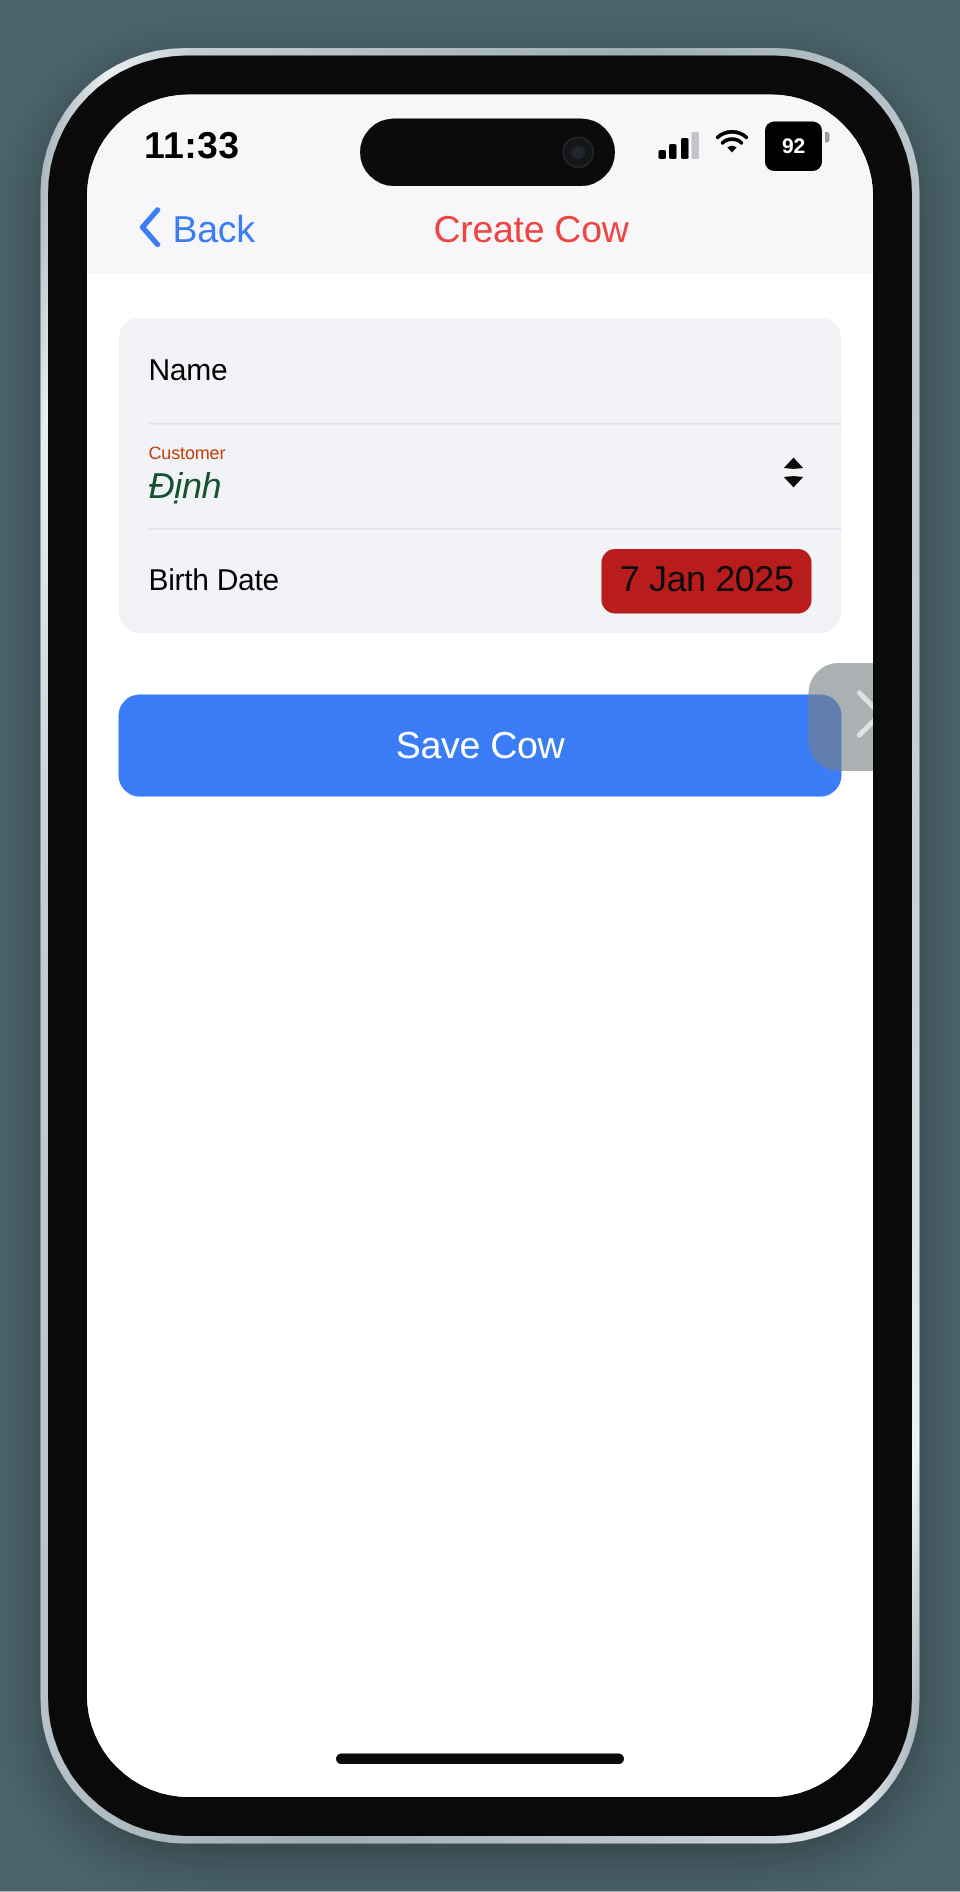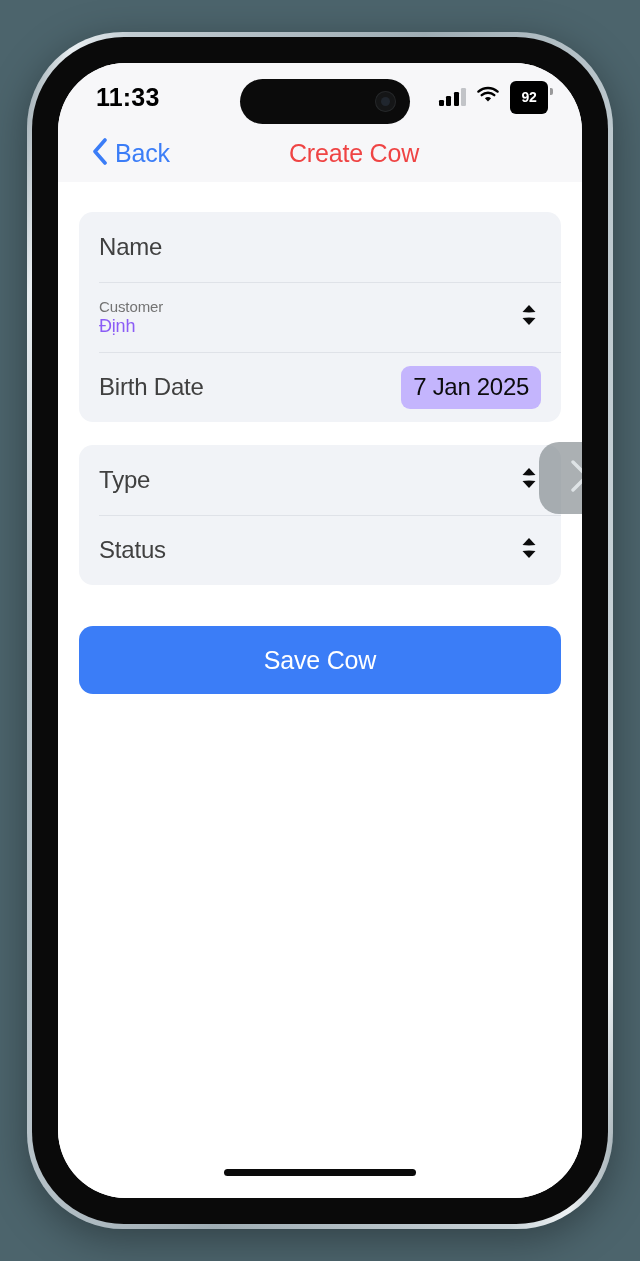--- a/index.html
+++ b/index.html
@@ -154,34 +154,34 @@
     display: flex; align-items: center;
     padding: 0 20px;
     cursor: pointer;
   }
   .form-row + .form-row::before {
     content: "";
     position: absolute; left: 20px; right: 0; top: 0;
     height: 1px; background: #dfe2e8;
   }
   .row-label {
-    font-size: 24px; color: #404040; letter-spacing: -.2px;
+    font-size: 20px; color: #000000; letter-spacing: -.2px;
   }
   .row-stack { display: flex; flex-direction: column; justify-content: center; gap: 1px; }
   .row-caption {
-    font-size: 15px; color: #737373; letter-spacing: -.1px; line-height: 1.15;
+    font-size: 12px; color: #c2410c; letter-spacing: -.1px; line-height: 1.15;
   }
   .row-value {
-    font-size: 18px; color: #8b5cf6; letter-spacing: -.2px; line-height: 1.15;
+    font-size: 24px; color: #14532d; letter-spacing: -.2px; line-height: 1.15; font-style: italic;
   }
   .row-spacer { flex: 1; }
   .picker-chevron { display: block; margin-right: 2px; }
 
   .date-pill {
-    background: #c4b5fd;
+    background: #b91c1c;
     border-radius: 9px;
     padding: 7px 12px 8px 12px;
     font-size: 24px; color: #0b0b0c;
     letter-spacing: -.3px;
     cursor: pointer;
   }
 
   #save-cow-button {
     display: block;
     width: 100%;
@@ -297,44 +297,20 @@
 
 
 
           <div class="form-row">
             <span class="row-label">Birth Date</span>
             <span class="row-spacer"></span>
             <span class="date-pill">7 Jan 2025</span>
           </div>
         </div>
 
-        <div class="form-card">
-
-          <div class="form-row">
-            <span class="row-label">Type</span>
-            <span class="row-spacer"></span>
-            <span class="picker-chevron">
-              <svg width="20" height="26" viewBox="0 0 20 26">
-                <path d="M10 3 L16.5 10 L10 10.6 L3.5 10 Z" fill="#0b0b0c"></path>
-                <path d="M10 23 L3.5 16 L10 15.4 L16.5 16 Z" fill="#0b0b0c"></path>
-              </svg>
-            </span>
-          </div>
-
-          <div class="form-row">
-            <span class="row-label">Status</span>
-            <span class="row-spacer"></span>
-            <span class="picker-chevron">
-              <svg width="20" height="26" viewBox="0 0 20 26">
-                <path d="M10 3 L16.5 10 L10 10.6 L3.5 10 Z" fill="#0b0b0c"></path>
-                <path d="M10 23 L3.5 16 L10 15.4 L16.5 16 Z" fill="#0b0b0c"></path>
-              </svg>
-            </span>
-          </div>
-        </div>
 
         <button id="save-cow-button">Save Cow</button>
       </div>
 
       <div id="overlay-forward-button">
         <span>
           <svg width="34" height="42" viewBox="0 0 34 42">
             <path d="M11 7 L25 21 L11 35" fill="none" stroke="rgba(235,240,242,.8)" stroke-width="3.4" stroke-linecap="round" stroke-linejoin="round"></path>
           </svg>
         </span>

